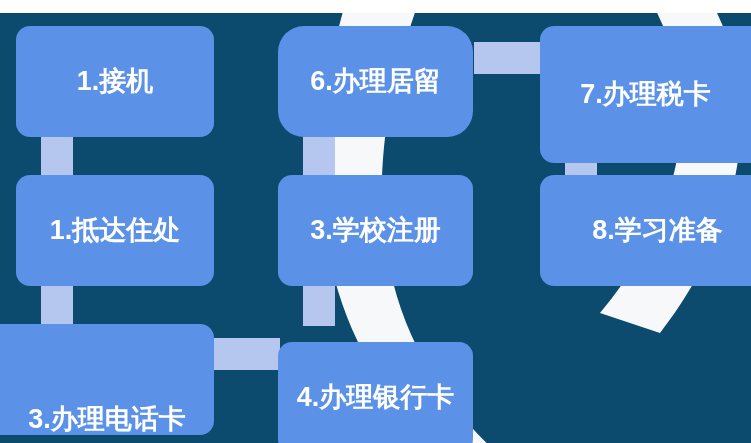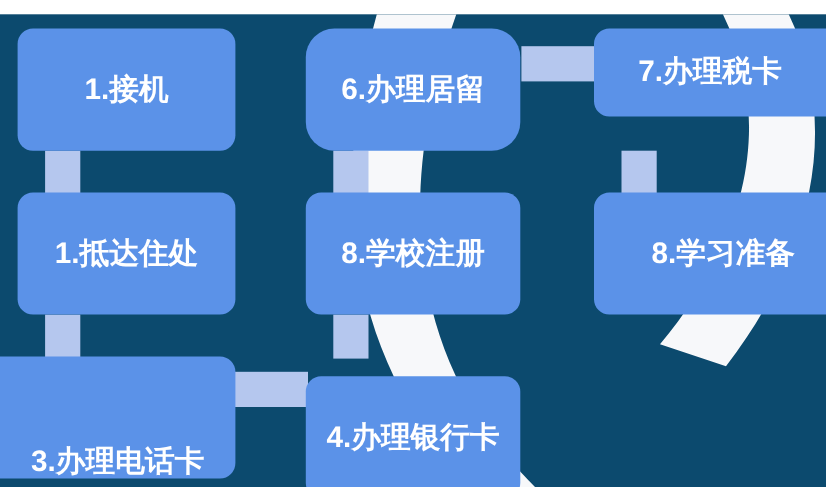--- a/index.html
+++ b/index.html
@@ -97,28 +97,28 @@
 
   <div class="node bleed-left" style="left:0px; top:311px; width:214px; height:111px;">
     <span class="node-label">3.办理电话卡</span>
   </div>
 
   <div class="node" style="left:278px; top:329px; width:195px; height:111px;">
     <span class="node-label">4.办理银行卡</span>
   </div>
 
   <div class="node" style="left:278px; top:162px; width:195px; height:111px;">
-    <span class="node-label">8.学校注册</span>
+    <span class="node-label">3.学校注册</span>
   </div>
 
   <div class="node" style="left:278px; top:13px; width:195px; height:111px;border-radius:26px;">
     <span class="node-label">6.办理居留</span>
   </div>
 
-  <div class="node bleed-right" style="left:540px; top:13px; width:211px; height:80px;">
+  <div class="node bleed-right" style="left:540px; top:13px; width:211px; height:137px;">
     <span class="node-label">7.办理税卡</span>
   </div>
 
   <div class="node bleed-right" style="left:540px; top:162px; width:211px; height:111px;padding-left:24px;">
     <span class="node-label">8.学习准备</span>
   </div>
 
 </div>
 
 </body></html>

